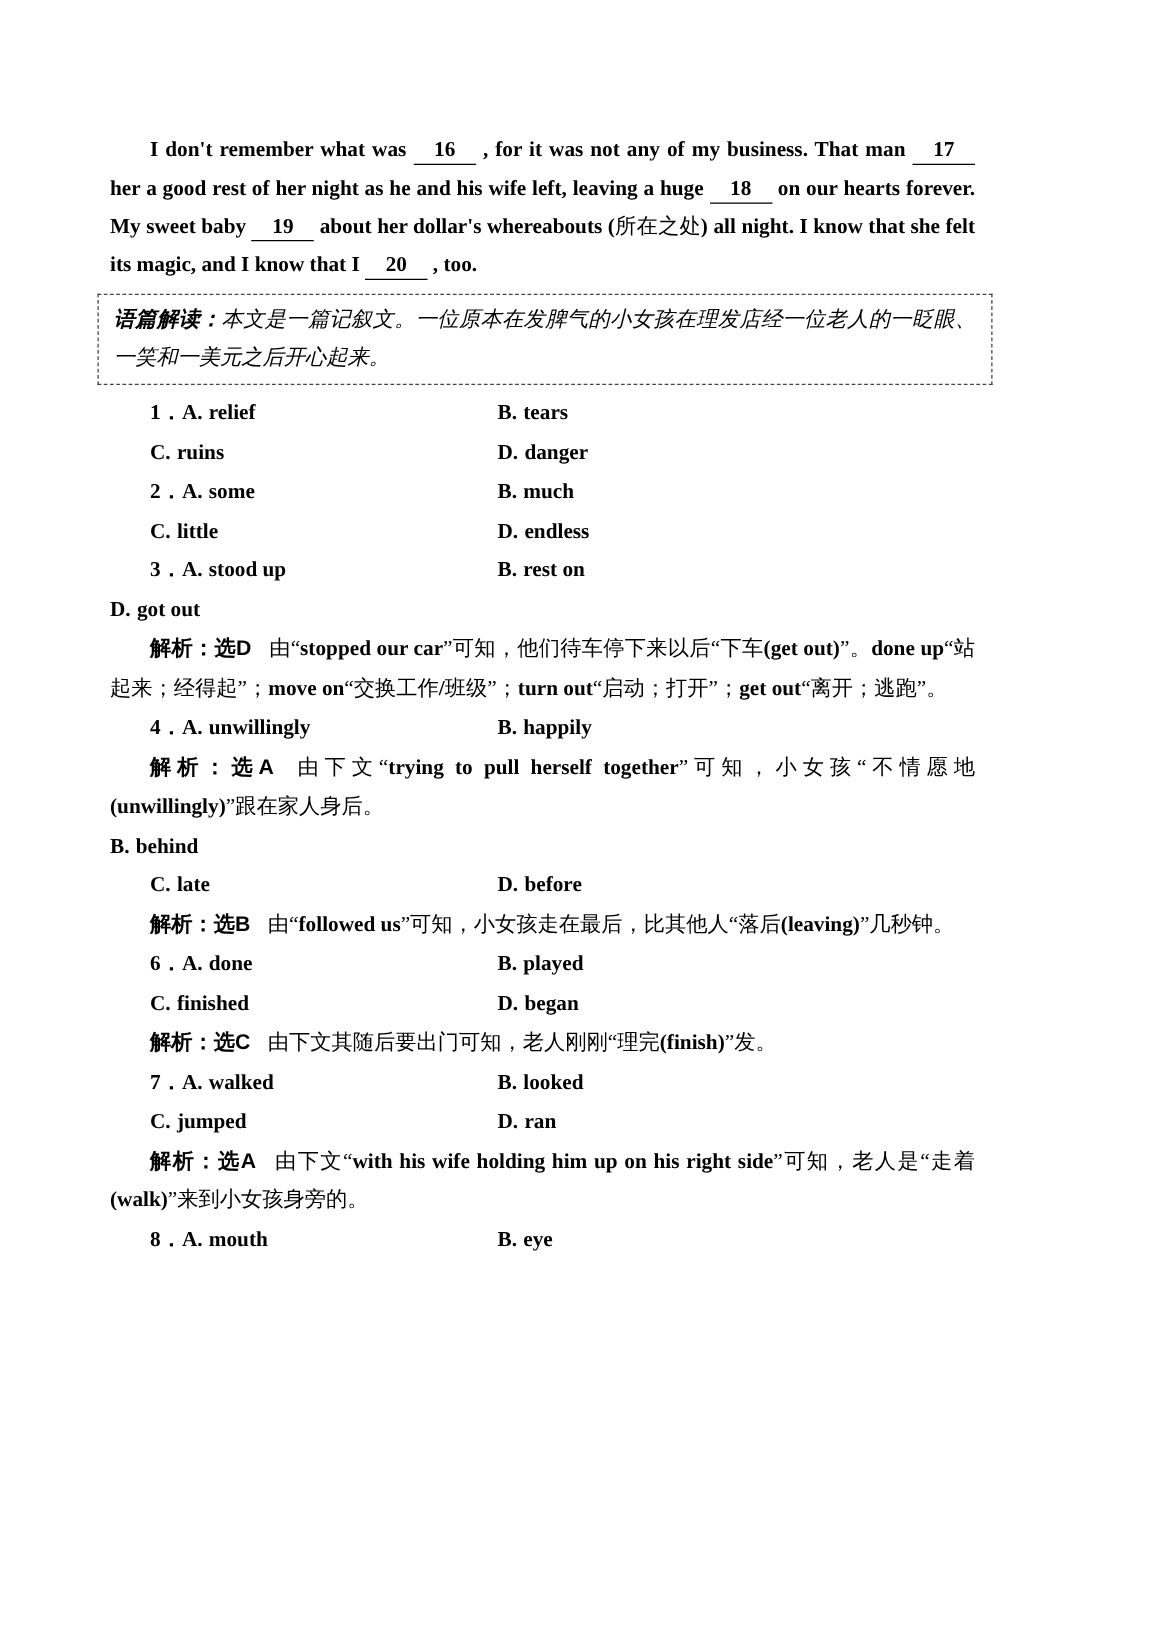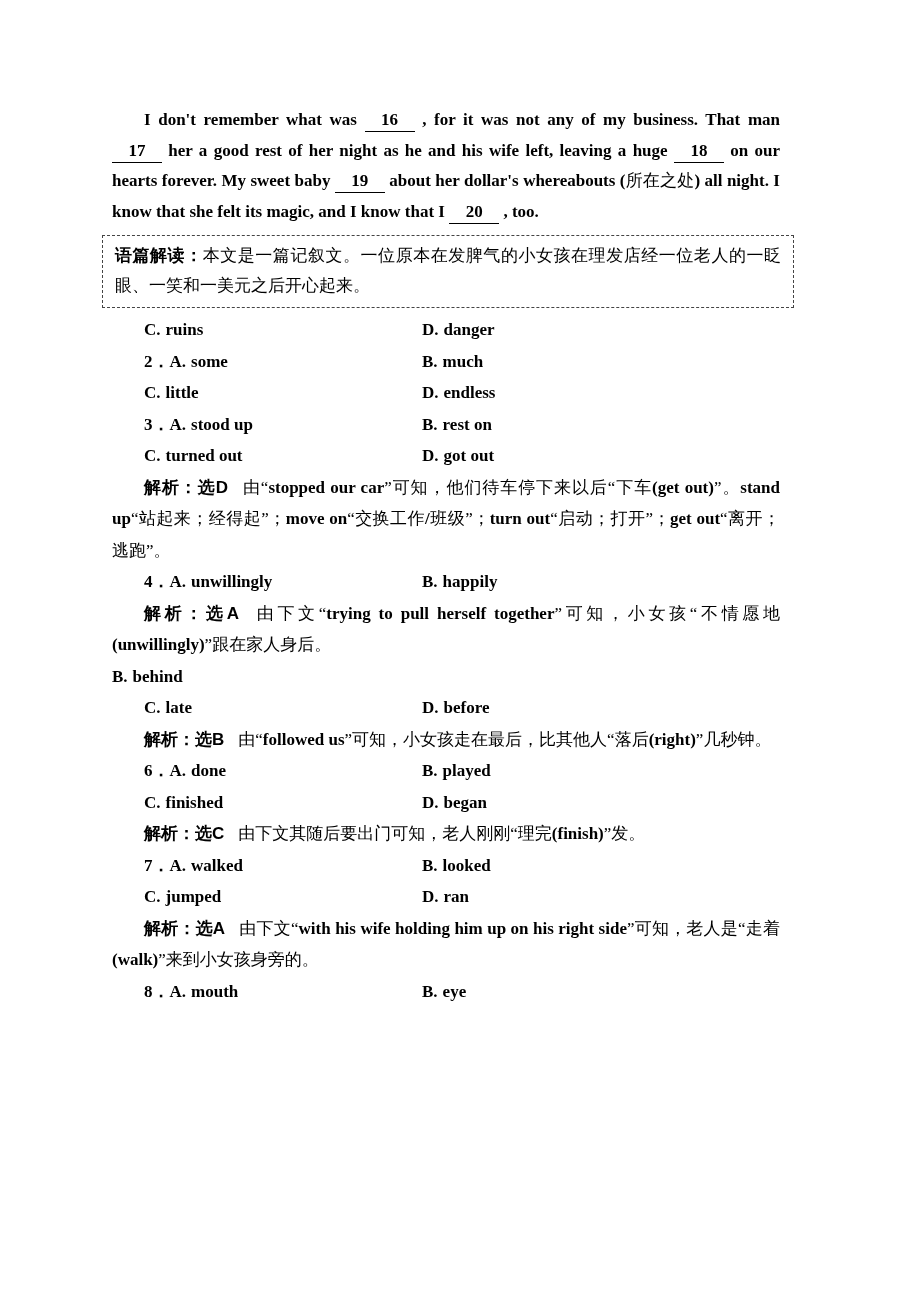--- a/index.html
+++ b/index.html
@@ -9,21 +9,21 @@
   }
   body {
     width: 920px;
     height: 1302px;
     overflow: hidden;
     color: #000;
     font-family: "Liberation Serif", serif;
     font-size: 17px;
   }
   .content {
-    padding: 105px 140px 0 112px;
+    padding: 105px 140px 0 88px;
   }
   
   .en {
     font-family: "Liberation Serif", serif;
     font-weight: bold;
   }
   p.passage {
     margin: 0;
     line-height: 30.5px;
     text-indent: 32px;
@@ -37,20 +37,21 @@
     text-align: center;
     border-bottom: 1.6px solid #000;
     line-height: 22px;
   }
   .summary-box {
     border: 1.6px dashed #444;
     margin: 8px -14px 6px -10px;
     padding: 5px 12px 6px 12px;
     line-height: 30px;
     text-align: justify;
+    font-style: italic;
   }
   .sum-label, .ans-label {
     font-family: "Liberation Sans", sans-serif;
     font-weight: bold;
   }
   .questions {
     line-height: 31.5px;
   }
   .question { margin: 0; }
   .opt-row { display: flex; }
@@ -74,61 +75,64 @@
 
   <p class="passage"><span><b class="en">I don't remember what was </b></span><span class="blank en">16</span><span><b class="en"> , for it was not any of my business. That man </b></span><span class="blank en">17</span><span><b class="en"> her a good rest of her night as he and his wife left, leaving a huge </b></span><span class="blank en">18</span><span><b class="en"> on our hearts forever. My sweet baby </b></span><span class="blank en">19</span><span><b class="en"> about her dollar's whereabouts (</b>所在之处<b class="en">) all night. I know that she felt its magic, and I know that I </b></span><span class="blank en">20</span><span><b class="en"> , too.</b></span></p>
 
   <div class="summary-box">
     <b class="sum-label">语篇解读：</b><span>本文是一篇记叙文。一位原本在发脾气的小女孩在理发店经一位老人的一眨眼、一笑和一美元之后开心起来。</span>
   </div>
 
   <div class="questions">
       <div class="question">
         <div class="opt-row">
+          <span class="opt-left"><b class="en qnum">1．</b><b class="en opt-letter">A.</b><b class="en opt-text">relief</b></span>
+          <span class="opt-right"><b class="en opt-letter">B.</b><b class="en opt-text">tears</b></span>
+        </div>
+        <div class="opt-row">
           <span class="opt-left"><b class="en opt-letter">C.</b><b class="en opt-text">ruins</b></span>
           <span class="opt-right"><b class="en opt-letter">D.</b><b class="en opt-text">danger</b></span>
         </div>
       </div>
       <div class="question">
         <div class="opt-row">
           <span class="opt-left"><b class="en qnum">2．</b><b class="en opt-letter">A.</b><b class="en opt-text">some</b></span>
           <span class="opt-right"><b class="en opt-letter">B.</b><b class="en opt-text">much</b></span>
         </div>
         <div class="opt-row">
           <span class="opt-left"><b class="en opt-letter">C.</b><b class="en opt-text">little</b></span>
           <span class="opt-right"><b class="en opt-letter">D.</b><b class="en opt-text">endless</b></span>
         </div>
       </div>
       <div class="question">
         <div class="opt-row">
           <span class="opt-left"><b class="en qnum">3．</b><b class="en opt-letter">A.</b><b class="en opt-text">stood up</b></span>
           <span class="opt-right"><b class="en opt-letter">B.</b><b class="en opt-text">rest on</b></span>
         </div>
         <div class="opt-row">
-          <span class="opt-left"><b class="en opt-letter">C.</b><b class="en opt-text">turned out</b></span>
           <span class="opt-right"><b class="en opt-letter">D.</b><b class="en opt-text">got out</b></span>
         </div>
-        <p class="explanation"><b class="ans-label">解析：选D</b><span>由“<b class="en">stopped our car</b>”可知，他们待车停下来以后“下车<b class="en">(get out)</b>”。<b class="en">stand up</b>“站起来；经得起”；<b class="en">move on</b>“交换工作<b class="en">/</b>班级”；<b class="en">turn out</b>“启动；打开”；<b class="en">get out</b>“离开；逃跑”。</span></p>
+        <p class="explanation"><b class="ans-label">解析：选D</b><span>由“<b class="en">stopped our car</b>”可知，他们待车停下来以后“下车<b class="en">(get out)</b>”。<b class="en">done up</b>“站起来；经得起”；<b class="en">move on</b>“交换工作<b class="en">/</b>班级”；<b class="en">turn out</b>“启动；打开”；<b class="en">get out</b>“离开；逃跑”。</span></p>
       </div>
       <div class="question">
         <div class="opt-row">
           <span class="opt-left"><b class="en qnum">4．</b><b class="en opt-letter">A.</b><b class="en opt-text">unwillingly</b></span>
           <span class="opt-right"><b class="en opt-letter">B.</b><b class="en opt-text">happily</b></span>
         </div>
         <p class="explanation"><b class="ans-label">解析：选A</b><span>由下文“<b class="en">trying to pull herself together</b>”可知，小女孩“不情愿地<b class="en">(unwillingly)</b>”跟在家人身后。</span></p>
       </div>
       <div class="question">
         <div class="opt-row">
           <span class="opt-right"><b class="en opt-letter">B.</b><b class="en opt-text">behind</b></span>
         </div>
         <div class="opt-row">
           <span class="opt-left"><b class="en opt-letter">C.</b><b class="en opt-text">late</b></span>
           <span class="opt-right"><b class="en opt-letter">D.</b><b class="en opt-text">before</b></span>
         </div>
-        <p class="explanation"><b class="ans-label">解析：选B</b><span>由“<b class="en">followed us</b>”可知，小女孩走在最后，比其他人“落后<b class="en">(right)</b>”几秒钟。</span></p>
+        <p class="explanation"><b class="ans-label">解析：选B</b><span>由“<b class="en">followed us</b>”可知，小女孩走在最后，比其他人“落后<b class="en">(leaving)</b>”几秒钟。</span></p>
       </div>
       <div class="question">
         <div class="opt-row">
           <span class="opt-left"><b class="en qnum">6．</b><b class="en opt-letter">A.</b><b class="en opt-text">done</b></span>
           <span class="opt-right"><b class="en opt-letter">B.</b><b class="en opt-text">played</b></span>
         </div>
         <div class="opt-row">
           <span class="opt-left"><b class="en opt-letter">C.</b><b class="en opt-text">finished</b></span>
           <span class="opt-right"><b class="en opt-letter">D.</b><b class="en opt-text">began</b></span>
         </div>

